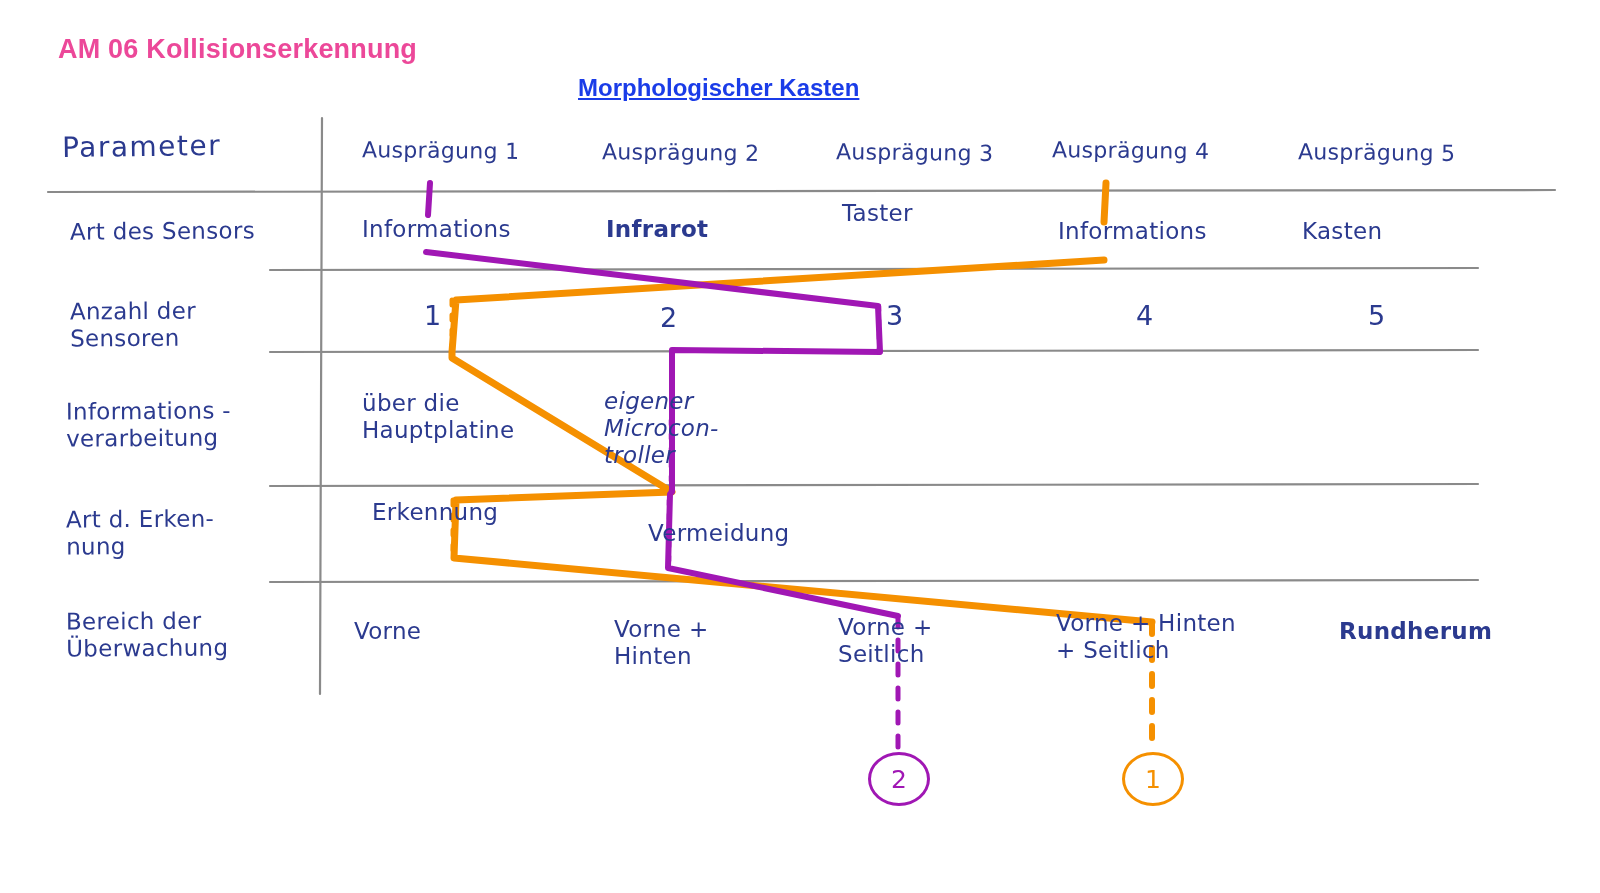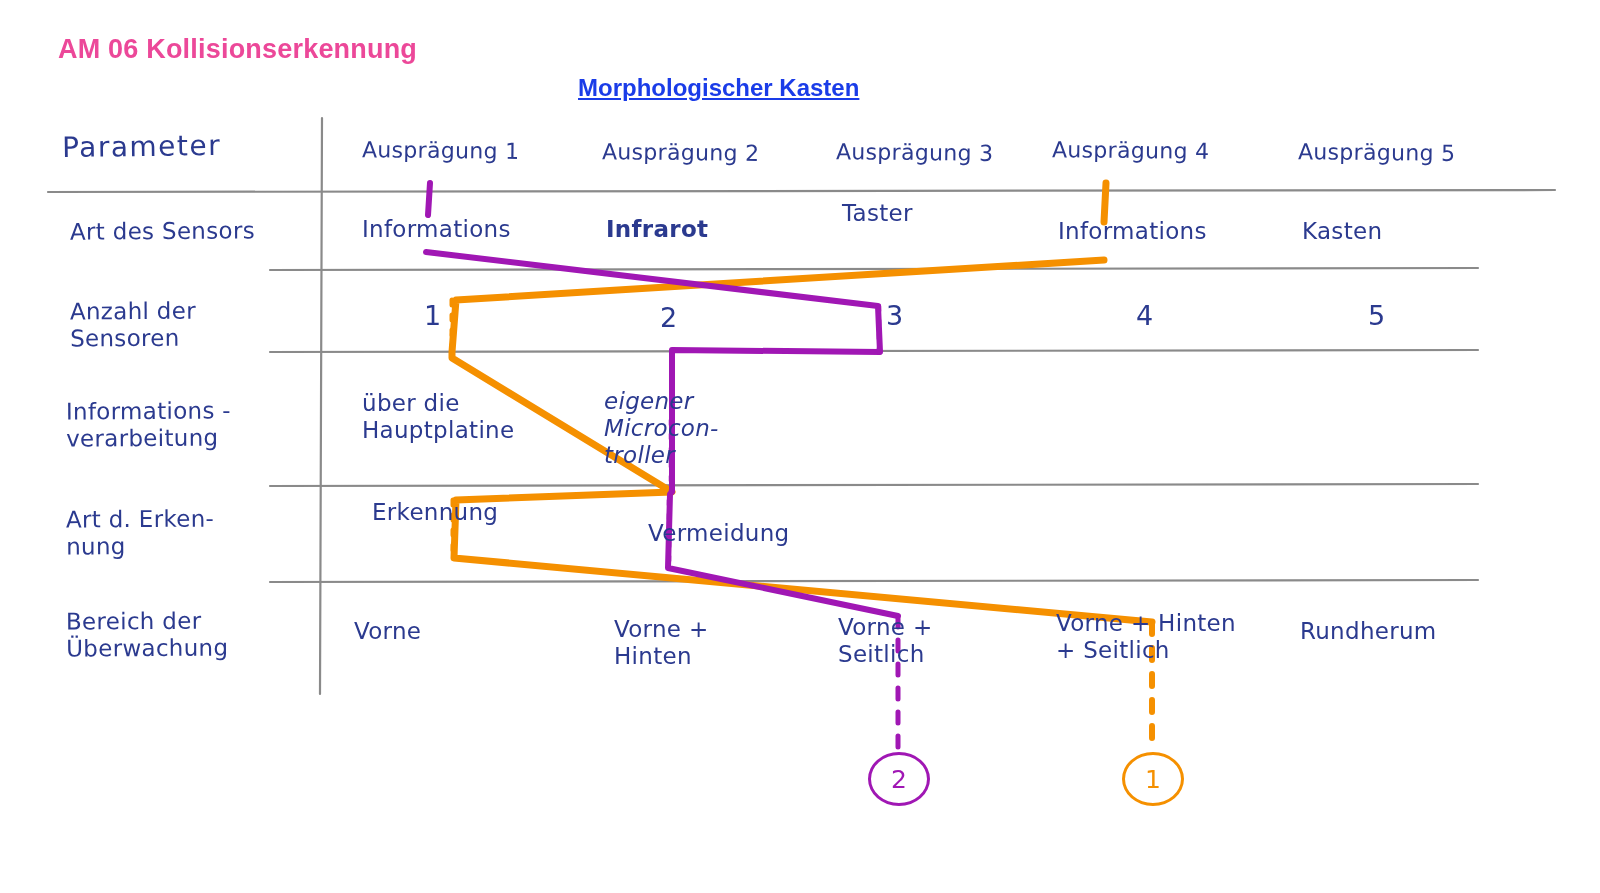--- a/index.html
+++ b/index.html
@@ -159,16 +159,16 @@
 
 <div class="hw row-label tilt3" style="left:66px; top:608px;">Bereich der
 Überwachung</div>
 <div class="hw cell" style="left:354px; top:618px;">Vorne</div>
 <div class="hw cell" style="left:614px; top:616px;">Vorne +
 Hinten</div>
 <div class="hw cell" style="left:838px; top:614px;">Vorne +
 Seitlich</div>
 <div class="hw cell" style="left:1056px; top:610px;">Vorne + Hinten
 + Seitlich</div>
-<div class="hw cell" style="left:1300px; top:618px;">Rundherum</div>
+<div class="hw cell" style="left:1339px; top:618px;font-weight:bold;">Rundherum</div>
 
 <div class="badge purple" style="left:868px; top:752px;">2</div>
 <div class="badge orange" style="left:1122px; top:752px;">1</div>
 
 </body></html>

